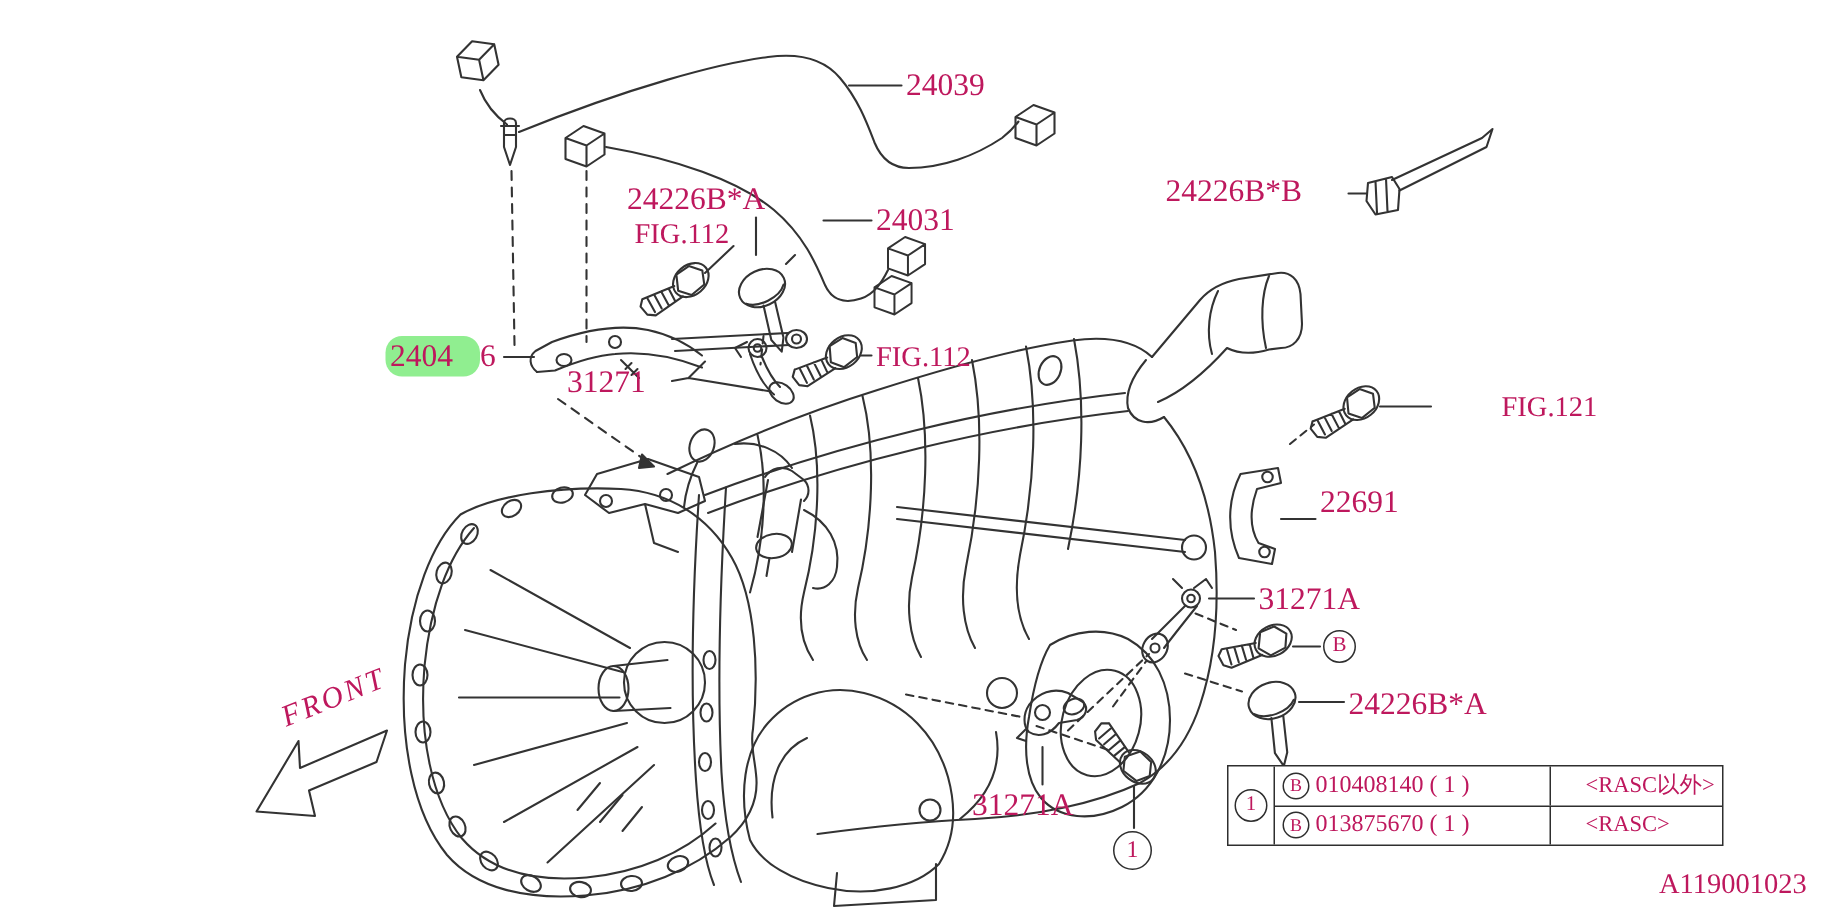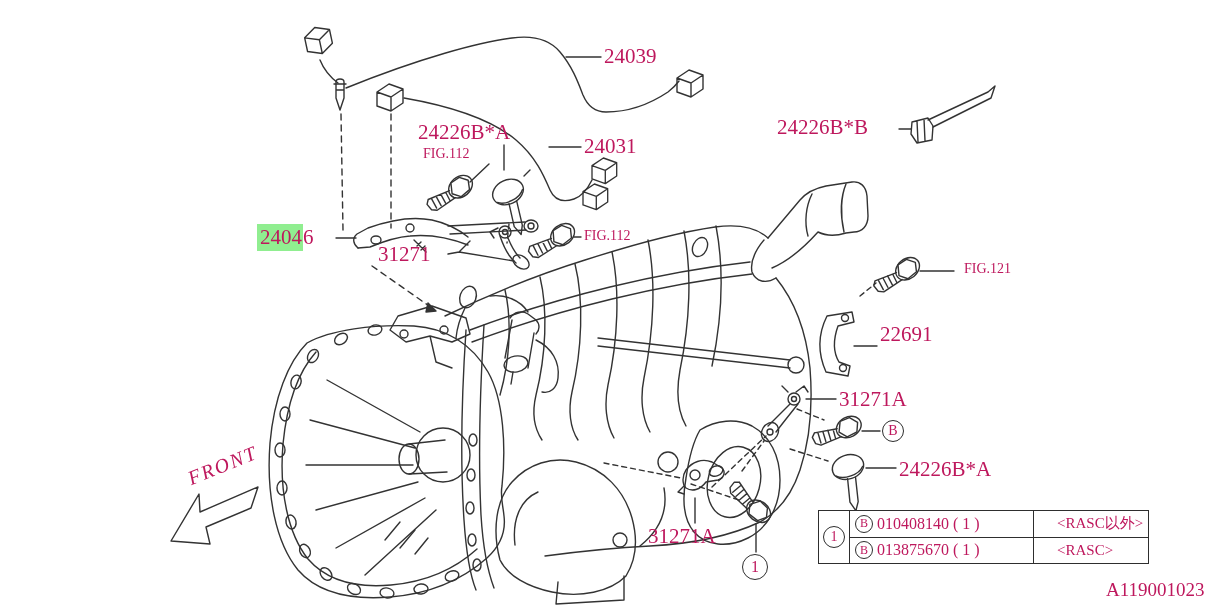--- a/index.html
+++ b/index.html
@@ -2,22 +2,22 @@
 <html><head>
 <meta charset="utf-8">
 <style>
   html,body{margin:0;padding:0;background:#ffffff;}
   #stage{
     position:relative;width:1214px;height:606px;background:#ffffff;overflow:hidden;
     font-family:Liberation Serif, serif;color:#be185d;
   }
   #art{position:absolute;left:0;top:0;}
   .lbl{position:absolute;font-size:21px;line-height:1;white-space:nowrap;letter-spacing:0;}
-  .lbl.fig{font-size:14px;}
-  .hl{background:#90ee90;padding:1px 1px 2px 3px;}
+  .lbl.fig{font-size:19px;}
+  .hl{background:#90ee90;padding:1px 18px 2px 3px;border-radius:11px;}
   .circ{
     display:inline-flex;align-items:center;justify-content:center;
     border:1.6px solid #2e2e2e;border-radius:50%;box-sizing:border-box;background:#fff;
   }
   .circ.c22{width:22px;height:22px;font-size:14px;}
   .circ.c26{width:26px;height:26px;font-size:16px;}
   .circ.c18{width:18px;height:18px;font-size:12px;flex:0 0 18px;}
   .bcode{position:absolute;display:flex;align-items:center;gap:4px;font-size:20px;}
   #callout1-free{position:absolute;}
   
@@ -272,21 +272,21 @@
 <div class="lbl" style="left:604px;top:46px;">24039</div>
 <div class="lbl" style="left:418px;top:122px;">24226B*A</div>
 <div class="lbl fig" style="left:423px;top:147px;">FIG.112</div>
 <div class="lbl" style="left:584px;top:136px;">24031</div>
 <div class="lbl" style="left:777px;top:117px;">24226B*B</div>
 
 <div class="lbl" style="left:257px;top:227px;"><span class="hl">2404</span><span>6</span></div>
 
 <div class="lbl" style="left:378px;top:244px;">31271</div>
 <div class="lbl fig" style="left:584px;top:229px;">FIG.112</div>
-<div class="lbl fig" style="left:964px;top:262px;">FIG.121</div>
+<div class="lbl fig" style="left:1001px;top:262px;">FIG.121</div>
 <div class="lbl" style="left:880px;top:324px;">22691</div>
 <div class="lbl" style="left:839px;top:389px;">31271A</div>
 
 <div class="bcode" style="left:882px;top:420px;">
   <span class="circ c22">B</span>
 </div>
 
 <div class="lbl" style="left:899px;top:459px;">24226B*A</div>
 <div class="lbl" style="left:648px;top:526px;">31271A</div>
 

